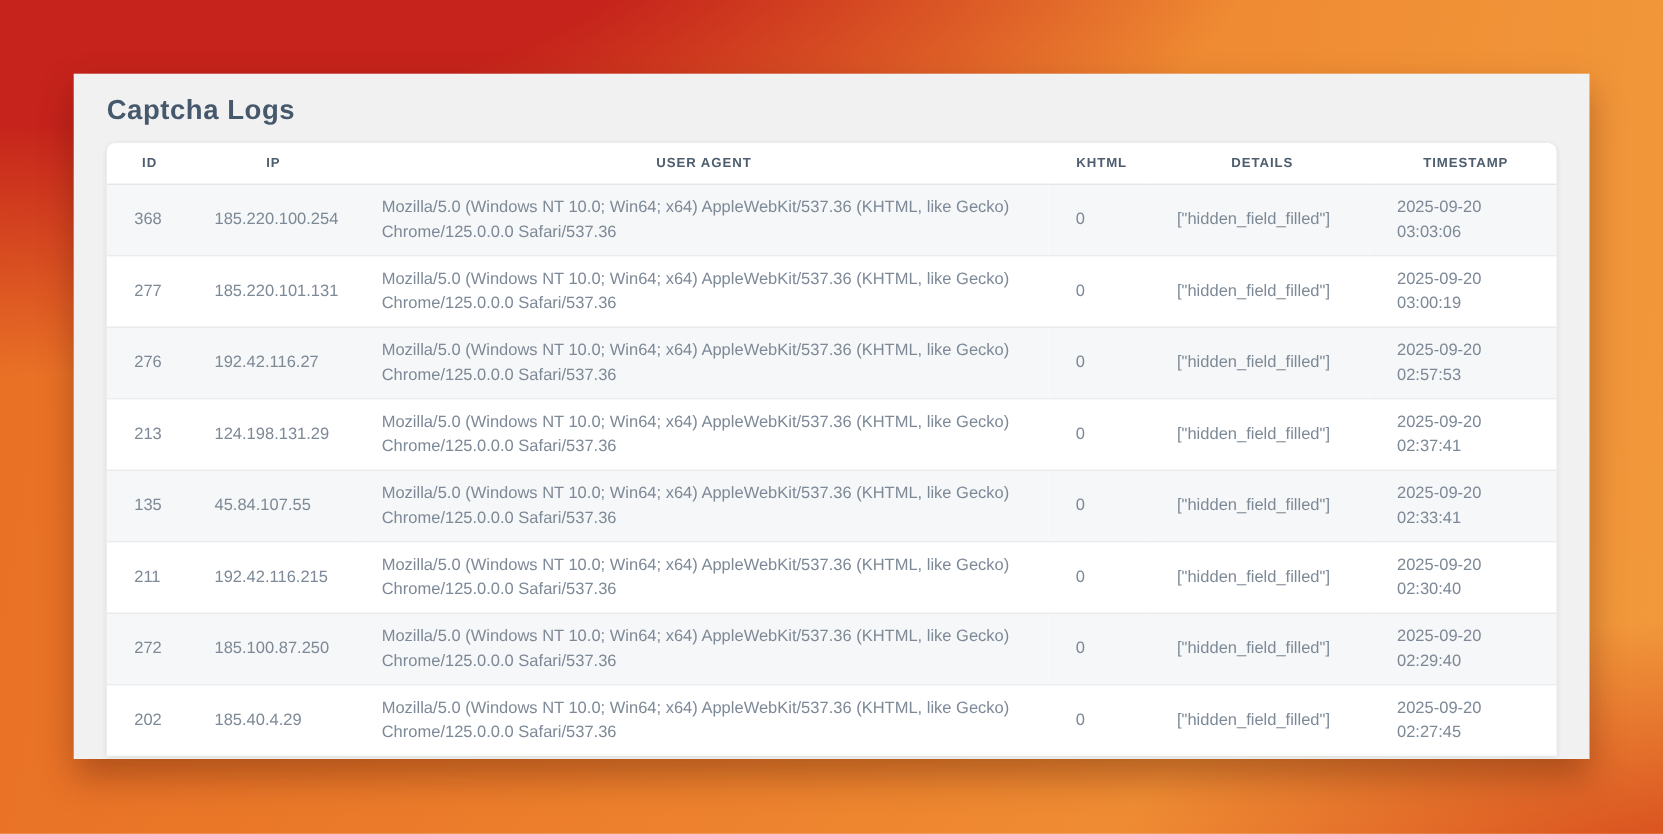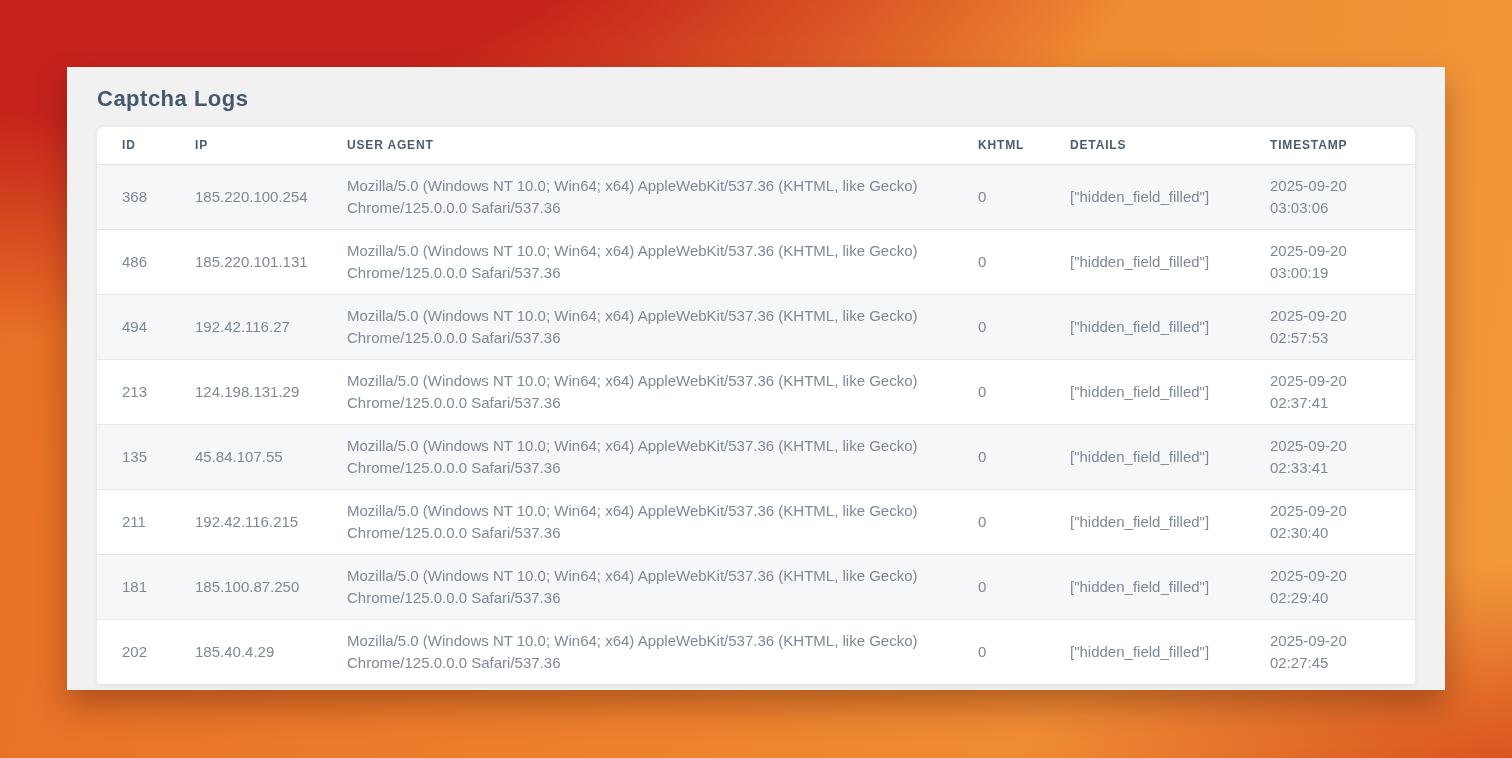--- a/index.html
+++ b/index.html
@@ -14,21 +14,21 @@
   .card {
     position: absolute;
     left: 67px; top: 67px;
     width: 1378px; height: 623px;
     background: #f1f1f2;
     box-shadow: 0 16px 30px rgba(70, 15, 0, 0.35);
     overflow: hidden;
   }
   .card h1 {
     padding: 19px 30px 15px 30px;
-    font-size: 22px;
+    font-size: 25px;
     font-weight: 600;
     letter-spacing: 0.5px;
     color: #46586c;
   }
   .table-wrap {
     margin: 0 30px;
     border-radius: 8px 8px 0 0;
     overflow: hidden;
     box-shadow: 0 1px 5px rgba(40,50,60,0.10);
     background: #ffffff;
@@ -40,21 +40,21 @@
   }
   col.c-id { width: 73px; }
   col.c-ip { width: 152px; }
   col.c-ua { width: 631px; }
   col.c-score { width: 92px; }
   col.c-details { width: 200px; }
   col.c-ts { width: auto; }
   thead th {
     height: 37px;
     padding: 0 20px 0 25px;
-    text-align: left;
+    text-align: center;
     vertical-align: middle;
     font-size: 12px;
     font-weight: 700;
     letter-spacing: 0.07em;
     color: #4d5d6e;
     background: #ffffff;
     border-bottom: 1px solid #e0e2e4;
     white-space: nowrap;
   }
   tbody td {
@@ -104,33 +104,33 @@
             <td class="ua">Mozilla/5.0 (Windows NT 10.0; Win64; x64) AppleWebKit/537.36 (KHTML, like Gecko) Chrome/125.0.0.0 Safari/537.36</td>
             <td>0</td>
             <td>["hidden_field_filled"]</td>
             <td>
               <span class="ts-line">2025-09-20</span>
               <span class="ts-line">03:03:06</span>
             </td>
           </tr>
 
           <tr>
-            <td>486</td>
+            <td>277</td>
             <td>185.220.101.131</td>
             <td class="ua">Mozilla/5.0 (Windows NT 10.0; Win64; x64) AppleWebKit/537.36 (KHTML, like Gecko) Chrome/125.0.0.0 Safari/537.36</td>
             <td>0</td>
             <td>["hidden_field_filled"]</td>
             <td>
               <span class="ts-line">2025-09-20</span>
               <span class="ts-line">03:00:19</span>
             </td>
           </tr>
 
           <tr>
-            <td>494</td>
+            <td>276</td>
             <td>192.42.116.27</td>
             <td class="ua">Mozilla/5.0 (Windows NT 10.0; Win64; x64) AppleWebKit/537.36 (KHTML, like Gecko) Chrome/125.0.0.0 Safari/537.36</td>
             <td>0</td>
             <td>["hidden_field_filled"]</td>
             <td>
               <span class="ts-line">2025-09-20</span>
               <span class="ts-line">02:57:53</span>
             </td>
           </tr>
 
@@ -164,21 +164,21 @@
             <td class="ua">Mozilla/5.0 (Windows NT 10.0; Win64; x64) AppleWebKit/537.36 (KHTML, like Gecko) Chrome/125.0.0.0 Safari/537.36</td>
             <td>0</td>
             <td>["hidden_field_filled"]</td>
             <td>
               <span class="ts-line">2025-09-20</span>
               <span class="ts-line">02:30:40</span>
             </td>
           </tr>
 
           <tr>
-            <td>181</td>
+            <td>272</td>
             <td>185.100.87.250</td>
             <td class="ua">Mozilla/5.0 (Windows NT 10.0; Win64; x64) AppleWebKit/537.36 (KHTML, like Gecko) Chrome/125.0.0.0 Safari/537.36</td>
             <td>0</td>
             <td>["hidden_field_filled"]</td>
             <td>
               <span class="ts-line">2025-09-20</span>
               <span class="ts-line">02:29:40</span>
             </td>
           </tr>
 

